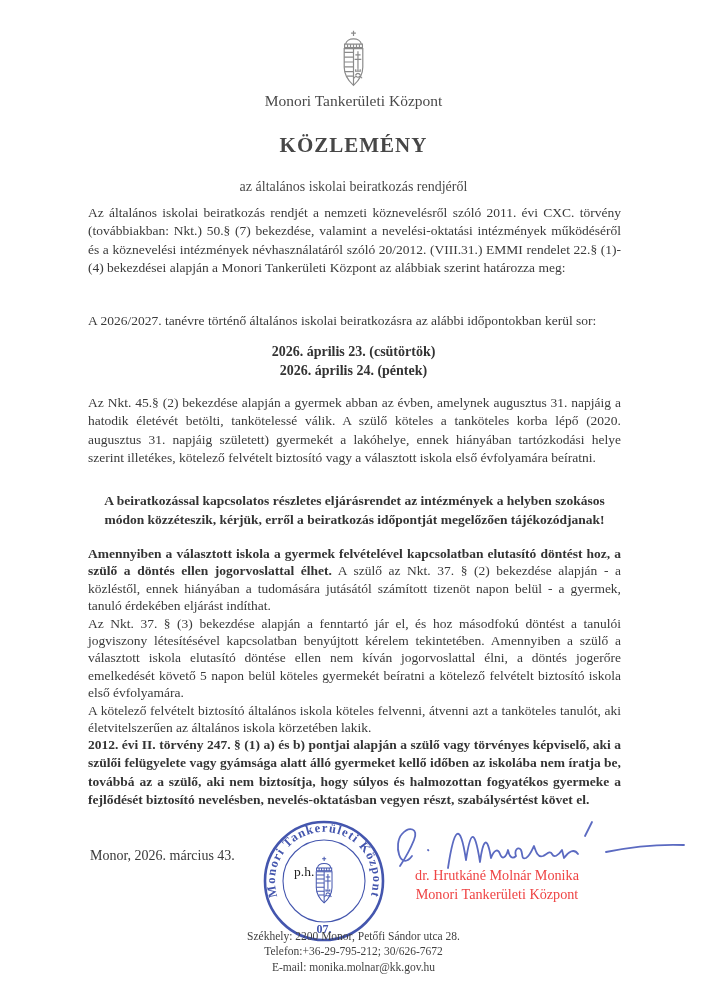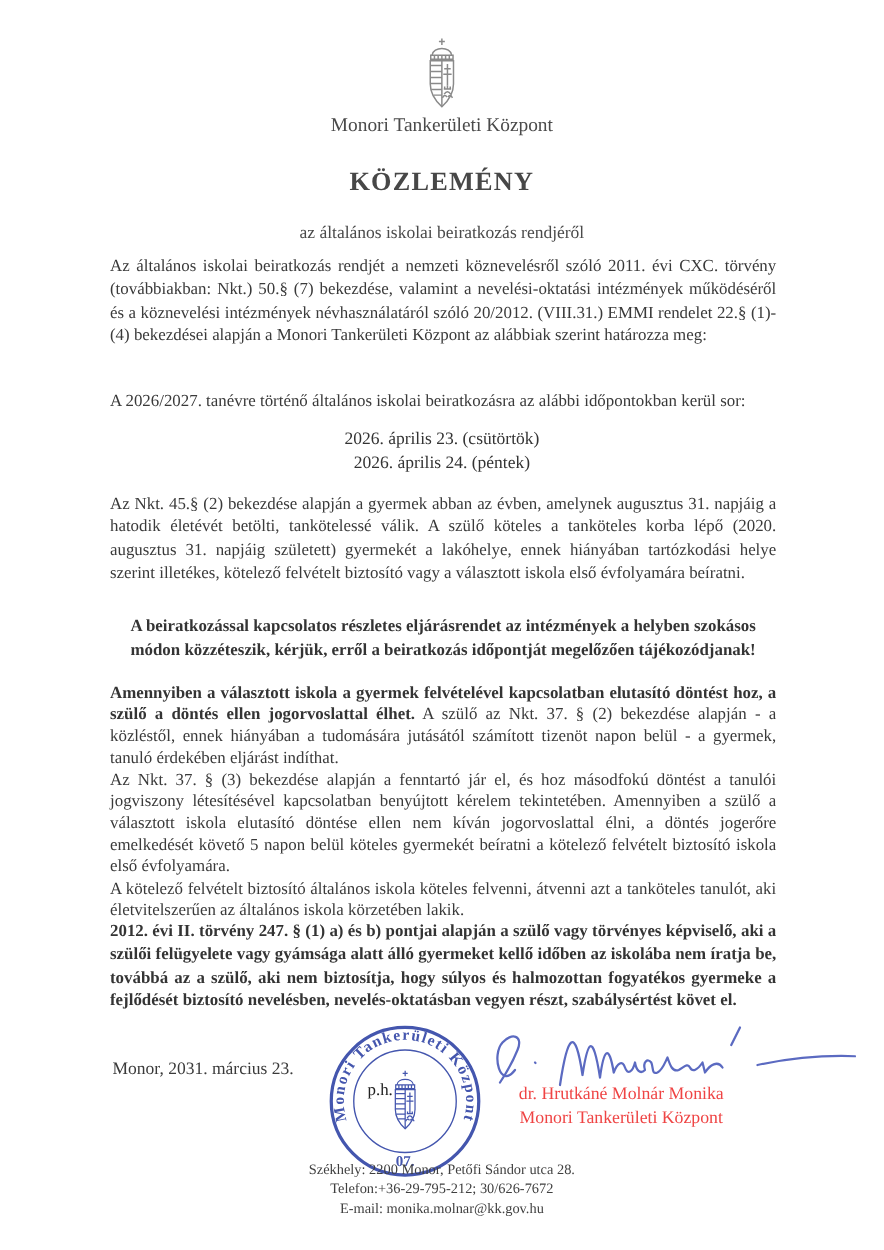--- a/index.html
+++ b/index.html
@@ -17,21 +17,21 @@
     left:88px;width:533px;
     font-size:13.5px;line-height:18.4px;
     text-align:justify;
   }
   .tight{line-height:17.4px;}
   .tight p{margin:0;}
   .bold{font-weight:bold;color:#343434;}
   .org-name{top:92px;font-size:15.5px;color:#4a4a4a;}
   .doc-title{top:133px;font-size:21px;font-weight:bold;letter-spacing:1px;color:#474747;}
   .doc-subtitle{top:179px;font-size:14px;color:#4a4a4a;}
-  .dates{top:343px;font-size:14px;font-weight:normal;line-height:18.5px;color:#333;}
+  .dates{top:343px;font-size:14px;font-weight:bold;line-height:18.5px;color:#333;}
   .p4{top:491px;text-align:center;line-height:19px;}
   .place-date{top:848px;left:90px;font-size:14px;}
   .ph-label{top:864px;left:294px;font-size:13.5px;color:#222;}
   .signer{top:866px;left:393px;width:208px;text-align:center;font-size:14.2px;line-height:19px;color:#ef4444;}
   .footer{top:929px;font-size:11.5px;line-height:15.4px;color:#3f3f3f;}
   .crest-top{top:30px;left:325px;color:#8a8a8a;}
   .stamp{top:819px;left:262px;color:#4456ae;}
   .stamp-text{font-family:"Liberation Serif",serif;font-weight:bold;font-size:12.5px;letter-spacing:1.2px;fill:#4456ae;}
   .stamp-num{font-family:"Liberation Serif",serif;font-weight:bold;font-size:12px;fill:#4456ae;}
   .sig-ink{top:810px;left:388px;}
@@ -78,21 +78,21 @@
   <div class="abs bodytxt bold p4">A beiratkozással kapcsolatos részletes eljárásrendet az intézmények a helyben szokásos módon közzéteszik, kérjük, erről a beiratkozás időpontját megelőzően tájékozódjanak!</div>
 
   <div class="abs bodytxt tight" style="top:545px">
     <p><span class="bold">Amennyiben a választott iskola a gyermek felvételével kapcsolatban elutasító döntést hoz, a szülő a döntés ellen jogorvoslattal élhet.</span><span> A szülő az Nkt. 37. § (2) bekezdése alapján - a közléstől, ennek hiányában a tudomására jutásától számított tizenöt napon belül - a gyermek, tanuló érdekében eljárást indíthat.</span></p>
     <p>Az Nkt. 37. § (3) bekezdése alapján a fenntartó jár el, és hoz másodfokú döntést a tanulói jogviszony létesítésével kapcsolatban benyújtott kérelem tekintetében. Amennyiben a szülő a választott iskola elutasító döntése ellen nem kíván jogorvoslattal élni, a döntés jogerőre emelkedését követő 5 napon belül köteles gyermekét beíratni a kötelező felvételt biztosító iskola első évfolyamára.</p>
     <p>A kötelező felvételt biztosító általános iskola köteles felvenni, átvenni azt a tanköteles tanulót, aki életvitelszerűen az általános iskola körzetében lakik.</p>
   </div>
 
   <div class="abs bodytxt bold" style="top:736px">2012. évi II. törvény 247. § (1) a) és b) pontjai alapján a szülő vagy törvényes képviselő, aki a szülői felügyelete vagy gyámsága alatt álló gyermeket kellő időben az iskolába nem íratja be, továbbá az a szülő, aki nem biztosítja, hogy súlyos és halmozottan fogyatékos gyermeke a fejlődését biztosító nevelésben, nevelés-oktatásban vegyen részt, szabálysértést követ el.</div>
 
-  <div class="abs place-date">Monor, 2031. március 23.</div>
+  <div class="abs place-date">Monor, 2026. március 43.</div>
 
   <svg class="abs stamp" width="124" height="124" viewBox="0 0 124 124" aria-hidden="true">
     <circle cx="62" cy="62" r="59" fill="none" stroke="currentColor" stroke-width="2.6"></circle>
     <circle cx="62" cy="62" r="41" fill="none" stroke="currentColor" stroke-width="1.1"></circle>
     <path id="stamp-arc" d="M 27.4 96.6 A 49 49 0 1 1 96.6 96.6" fill="none"></path>
     <text class="stamp-text"><textPath href="#stamp-arc" startOffset="50%" text-anchor="middle">Monori Tankerületi Központ</textPath></text>
     <text class="stamp-num" x="62" y="114" text-anchor="middle">07.</text>
     <g transform="translate(44.5,37) scale(0.63)">
       <use href="#crest"></use>
     </g>

